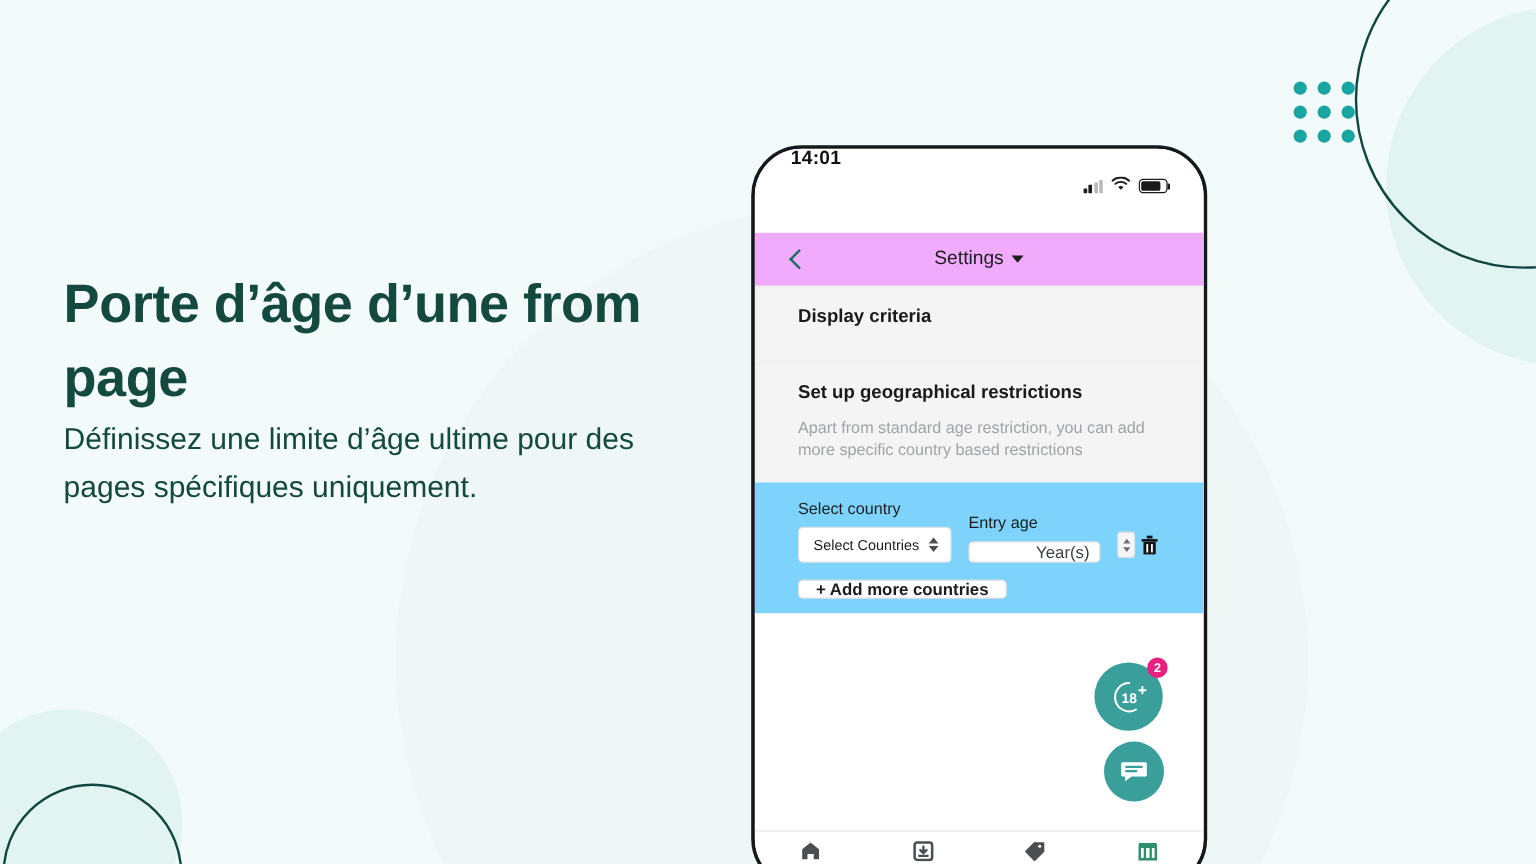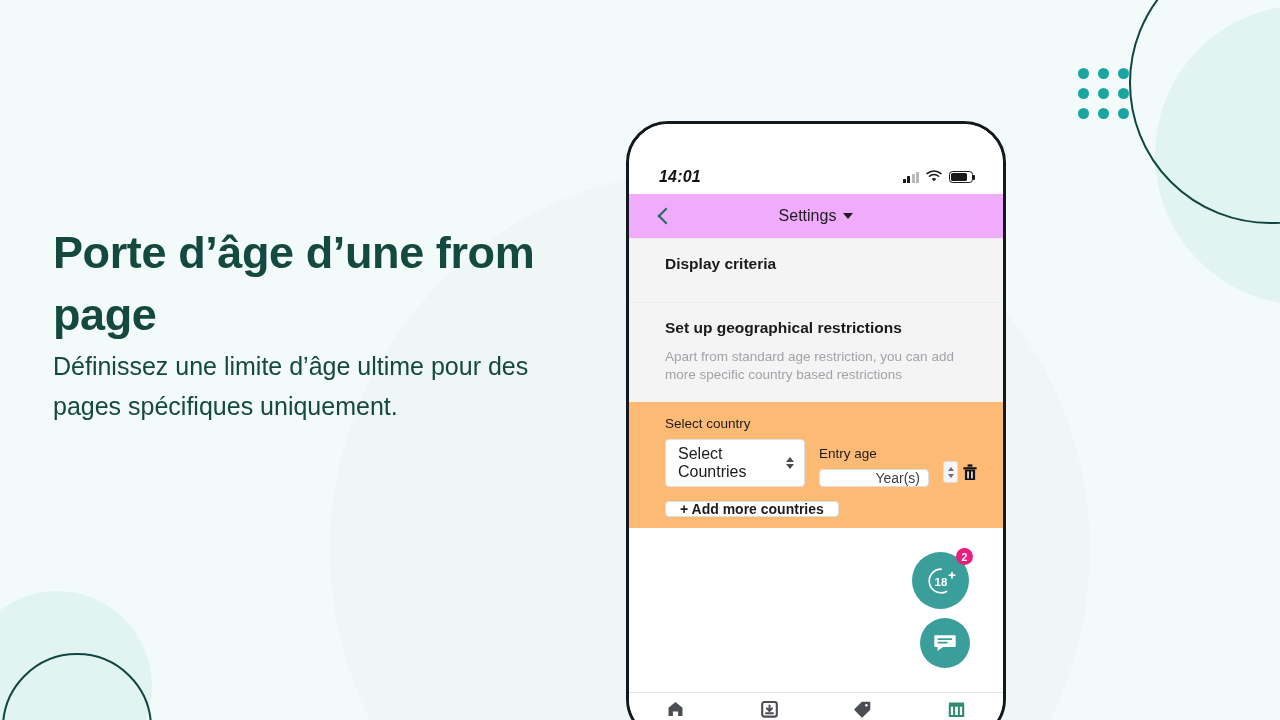--- a/index.html
+++ b/index.html
@@ -136,25 +136,23 @@
     background: #ffffff;
     display: flex;
     flex-direction: column;
   }
 
   
   .statusbar {
     height: 70px;
     flex: 0 0 70px;
     display: flex;
-    align-items: flex-end;
     justify-content: space-between;
     padding: 0 30px 8px 30px;
     background: #fff;
-    font-style: italic;
   }
   .status-time {
     font-size: 16px;
     font-weight: bold;
     color: #121212;
     letter-spacing: .2px;
   }
   .status-icons {
     display: flex;
     align-items: center;
@@ -281,47 +279,47 @@
     width: 7.5px; height: 7.5px;
     border-radius: 50%;
     background: #2159d6;
   }
   .radio-label {
     font-size: 14.5px;
     color: #1c1c1e;
   }
 
   .form-area {
-    background: #fdba74;
-    padding: 14px 24px 10px 36px;
+    background: #7dd3fc;
+    padding: 14px 36px 10px 36px;
   }
   .field-row {
     display: flex;
     gap: 14px;
     align-items: flex-end;
   }
   .field-col { display: flex; flex-direction: column; }
   .field-col.country { flex: 1 1 auto; }
   .field-col.age { flex: 0 0 110px; }
 
   .field-label {
     font-size: 13.5px;
     color: #1c1c1e;
     margin-bottom: 8px;
   }
 
   .select-box {
-    height: 48px;
+    height: 30px;
     border: 1px solid #dcdee0;
     border-radius: 4px;
     background: #fff;
     display: flex;
     align-items: center;
     padding: 0 10px 0 12px;
-    font-size: 16px;
+    font-size: 12px;
     color: #1c1c1e;
     justify-content: space-between;
     cursor: pointer;
   }
   .updown {
     display: flex; flex-direction: column; gap: 2px; align-items: center;
   }
   .updown i { display:block; width:0; height:0; border-left:4px solid transparent; border-right:4px solid transparent; }
   .updown i:first-child { border-bottom: 5px solid #4a4d51; }
   .updown i:last-child  { border-top: 5px solid #4a4d51; }

